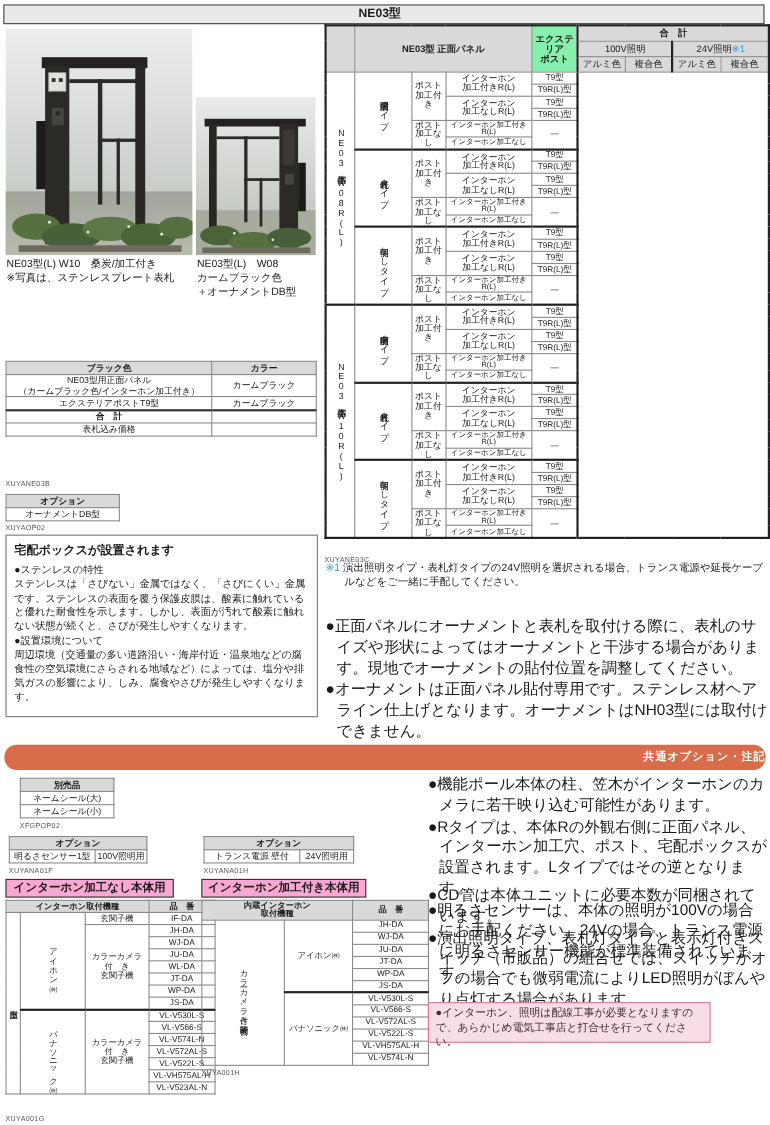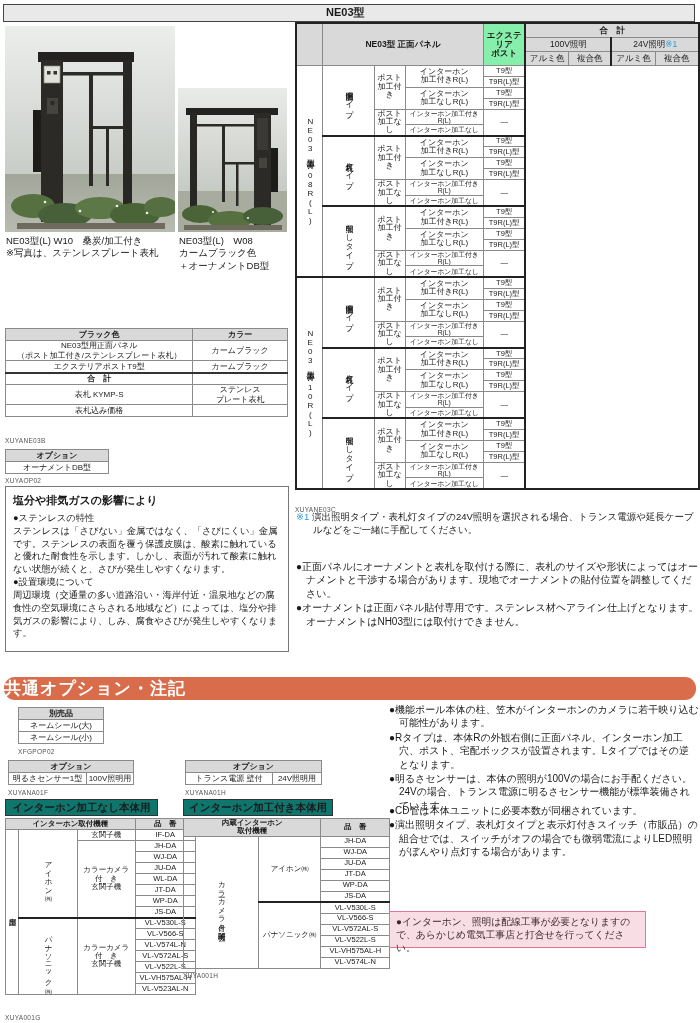--- a/index.html
+++ b/index.html
@@ -41,30 +41,30 @@
   .bt tr.sep td{border-top:2px solid #222}
   .bt td.tkL{border-left:2px solid #222}
   .bt td.price{border-left:2px solid #222;background:#fff}
 
   
   .notice{left:5px;top:486px;width:284px;height:166px;border:1px solid #777;box-sizing:border-box;padding:6px 7px}
   .notice .nt{font-size:11px;font-weight:bold;margin-bottom:4px}
   .notice .nb{font-size:9.3px;line-height:1.38;white-space:pre-line}
 
   
-  .note-item{font-size:10px;line-height:1.34;padding-left:10px;text-indent:-10px;margin-bottom:1px}
+  .note-item{font-size:14px;line-height:1.34;padding-left:10px;text-indent:-10px;margin-bottom:1px}
   .fn .note-item{padding-left:17px;text-indent:-17px;font-size:9.5px}
 
   
   .banner{left:4px;top:677px;width:692px;height:23px;border-radius:11px;background:#d96c4a;
-          color:#fff;font-weight:bold;font-size:17px;text-align:left;line-height:23px;letter-spacing:1px}
+          color:#fff;font-weight:bold;font-size:10px;text-align:right;line-height:23px;letter-spacing:1px}
 
   
   .pt-title{border:1.5px solid #333;box-sizing:border-box;height:17px;text-align:center;
-            font-weight:bold;font-size:10.5px;line-height:14px;background:#0f766e}
+            font-weight:bold;font-size:10.5px;line-height:14px;background:#f9a8d4}
   .it{border:1.5px solid #333;table-layout:fixed}
   .it td{font-size:7.5px;height:11px;line-height:1.1}
   .it td.vert{writing-mode:vertical-rl;text-orientation:upright;padding:1px 0;font-size:7.5px}
   .it tr.sep td{border-top:2px solid #222}
   .it td.hg{font-size:7.5px}
 
   
   .warn{left:389px;top:911px;width:257px;height:37px;background:#f9dde5;border:1.5px solid #e27795;
         box-sizing:border-box;padding:3px 6px;font-size:9.8px;line-height:1.35;color:#3a2a30}
 </style>
@@ -155,58 +155,53 @@
       <col style="width:188px">
       <col style="width:95px">
     </colgroup>
   <tbody>
       <tr>
         <td class="hg b">ブラック色</td>
       <td class="hg b">カラー</td>
       </tr>
   <tr>
         <td class="pre">NE03型用正面パネル
-（ポスト加工付き/ステンレスプレート表札）</td>
+（カームブラック色/インターホン加工付き）</td>
       <td>カームブラック</td>
       </tr>
   <tr>
         <td>エクステリアポストT9型</td>
       <td>カームブラック</td>
       </tr>
   <tr class="sep">
         <td class="b">合　計</td>
       <td></td>
       </tr>
   <tr>
-        <td>表札 KYMP-S</td>
-      <td class="pre">ステンレス
-プレート表札</td>
-      </tr>
-  <tr>
         <td>表札込み価格</td>
       <td></td>
       </tr>
 </tbody>
   </table>
 <div class="abs code" style="left:5px;top:437px">XUYANE03B</div>
 
 <table class="abs st" style="left:5px;top:449px;width:104px">
   <tbody>
       <tr>
         <td class="hg b">オプション</td>
       </tr>
   <tr>
         <td>オーナメントDB型</td>
       </tr>
 </tbody>
   </table>
 <div class="abs code" style="left:5px;top:477px">XUYAOP02</div>
 
 <div class="abs notice">
-  <div class="nt">塩分や排気ガスの影響により</div>
+  <div class="nt">宅配ボックスが設置されます</div>
   <div class="nb">●ステンレスの特性
 ステンレスは「さびない」金属ではなく、「さびにくい」金属です。ステンレスの表面を覆う保護皮膜は、酸素に触れていると優れた耐食性を示します。しかし、表面が汚れて酸素に触れない状態が続くと、さびが発生しやすくなります。
 ●設置環境について
 周辺環境（交通量の多い道路沿い・海岸付近・温泉地などの腐食性の空気環境にさらされる地域など）によっては、塩分や排気ガスの影響により、しみ、腐食やさびが発生しやすくなります。</div>
 </div>
 
 <div class="abs" style="left:295px;top:22px">
   <table class="bt" id="big-table">
     <colgroup>
       <col style="width:13px">

